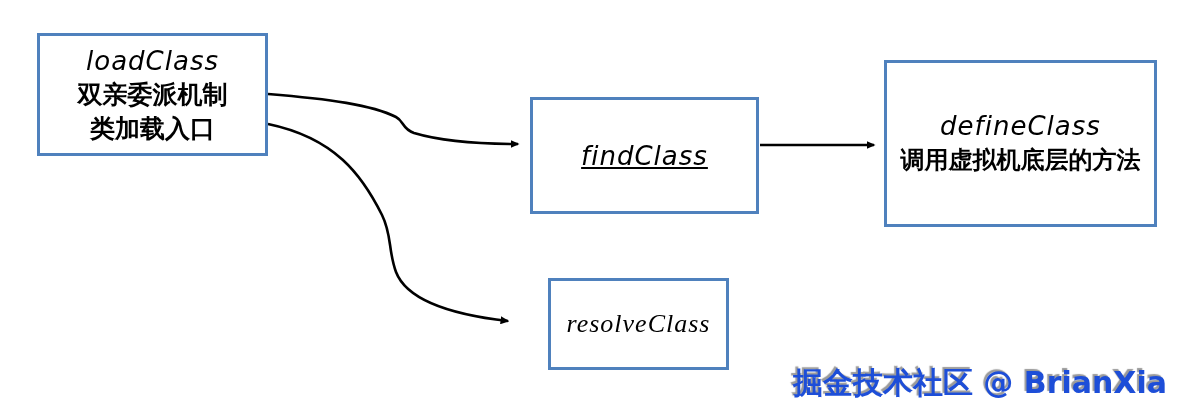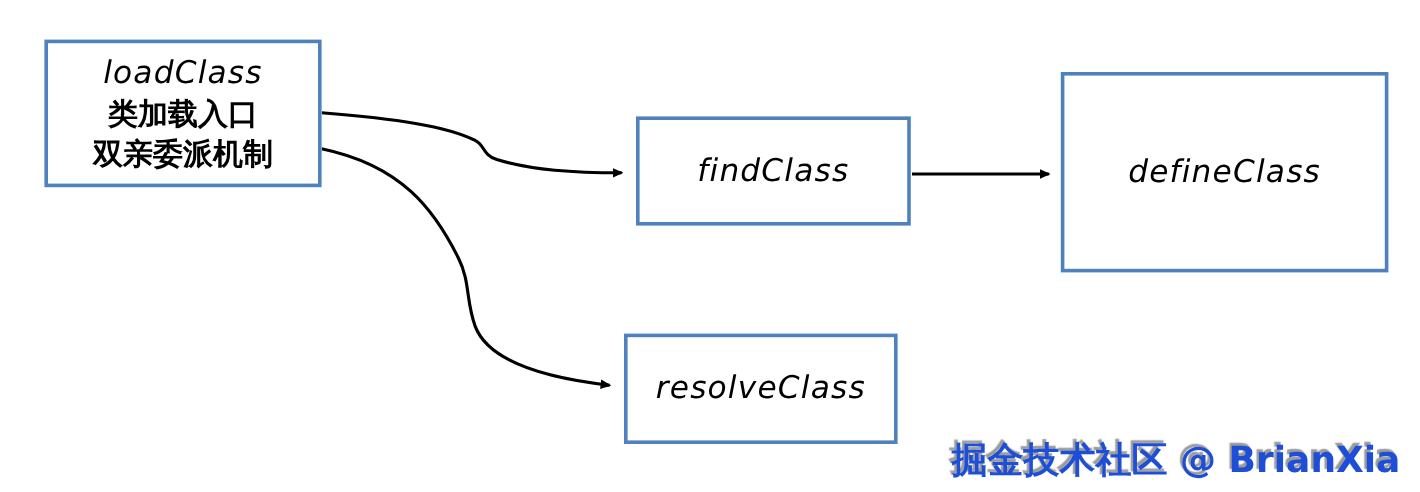--- a/index.html
+++ b/index.html
@@ -26,24 +26,24 @@
     color:#000;
     letter-spacing:1px;
   }
   .node .line{
     font-weight:700;
     font-size:25px;
     line-height:34px;
     color:#000;
   }
   #node-loadclass{left:37px;top:33px;width:231px;height:123px;}
-  #node-findclass{left:530px;top:97px;width:229px;height:91px;}
+  #node-findclass{left:530px;top:97px;width:229px;height:117px;text-decoration:underline;}
   #node-defineclass{left:884px;top:60px;width:273px;height:167px;}
   #node-defineclass .line{font-size:24px;line-height:35px;}
-  #node-resolveclass{left:520px;top:278px;width:228px;height:92px;}
+  #node-resolveclass{left:548px;top:278px;width:181px;height:92px;font-family:Liberation Serif, serif;}
   .watermark{
     position:absolute;right:16px;bottom:6px;
     font-size:30px;font-weight:700;
     color:#1d4ed8;
     text-shadow:-2px -2px 1px #9a9a9a, 2px 2px 2px #ffffff;
     white-space:nowrap;
   }
 </style>
 </head>
 <body>
@@ -56,30 +56,31 @@
         <path d="M0,0 L9,4 L0,8 Z" fill="#000"></path>
       </marker>
     </defs>
     <path d="M 268 94 C 330 99 372 105 396 117 C 404 121 402 129 414 133 C 444 142 478 144 518 144" fill="none" stroke="#000" stroke-width="2.6" marker-end="url(#arrowhead)"></path>
     <path d="M 760 145 L 874 145" fill="none" stroke="#000" stroke-width="2.6" marker-end="url(#arrowhead)"></path>
     <path d="M 268 124 C 335 138 362 175 382 215 C 392 235 388 250 396 272 C 406 298 446 314 508 321" fill="none" stroke="#000" stroke-width="2.6" marker-end="url(#arrowhead)"></path>
   </svg>
 
   <div class="node" id="node-loadclass">
     <div class="title">loadClass</div>
+    <div class="line">双亲委派机制</div>
     <div class="line">类加载入口</div>
-    <div class="line">双亲委派机制</div>
   </div>
 
   <div class="node" id="node-findclass">
     <div class="title">findClass</div>
   </div>
 
   <div class="node" id="node-defineclass">
     <div class="title">defineClass</div>
+    <div class="line">调用虚拟机底层的方法</div>
   </div>
 
   <div class="node" id="node-resolveclass">
     <div class="title">resolveClass</div>
   </div>
 
   <div class="watermark">掘金技术社区 @ BrianXia</div>
 
 </div>
 

